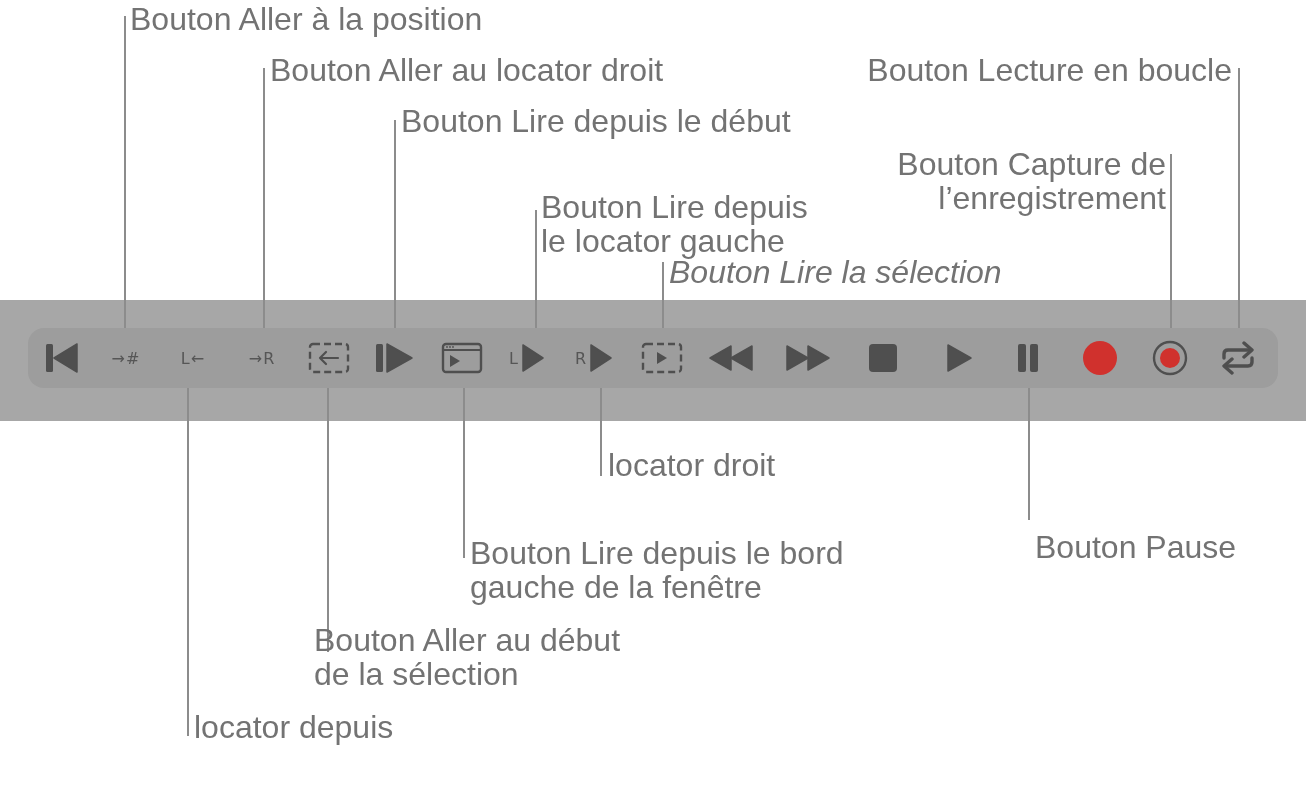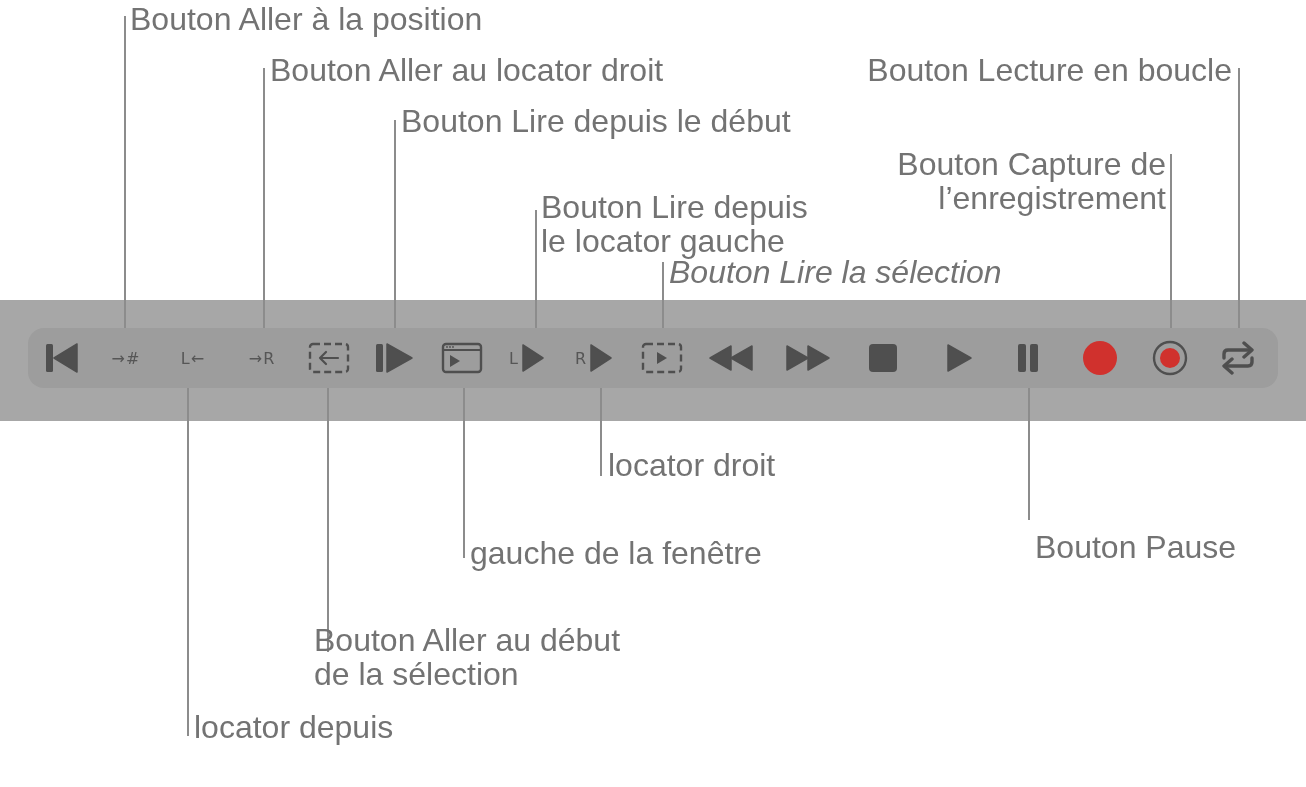--- a/index.html
+++ b/index.html
@@ -189,20 +189,21 @@
 <div class="label right" style="right:140px; top:104px;margin-top:43px;">
   <div>Bouton Capture de</div>
   <div>l’enregistrement</div>
 </div>
 
 <div class="label" style="left:608px; top:448px;">
   <div>locator droit</div>
 </div>
 <div class="label" style="left:1035px; top:502px;margin-top:28px;">Bouton Pause</div>
 <div class="label" style="left:470px; top:536px;">
+  <div>Bouton Lire depuis le bord</div>
   <div>gauche de la fenêtre</div>
 </div>
 <div class="label" style="left:314px; top:623px;">
   <div>Bouton Aller au début</div>
   <div>de la sélection</div>
 </div>
 <div class="label" style="left:194px; top:710px;">
   <div>locator depuis</div>
 </div>
 

